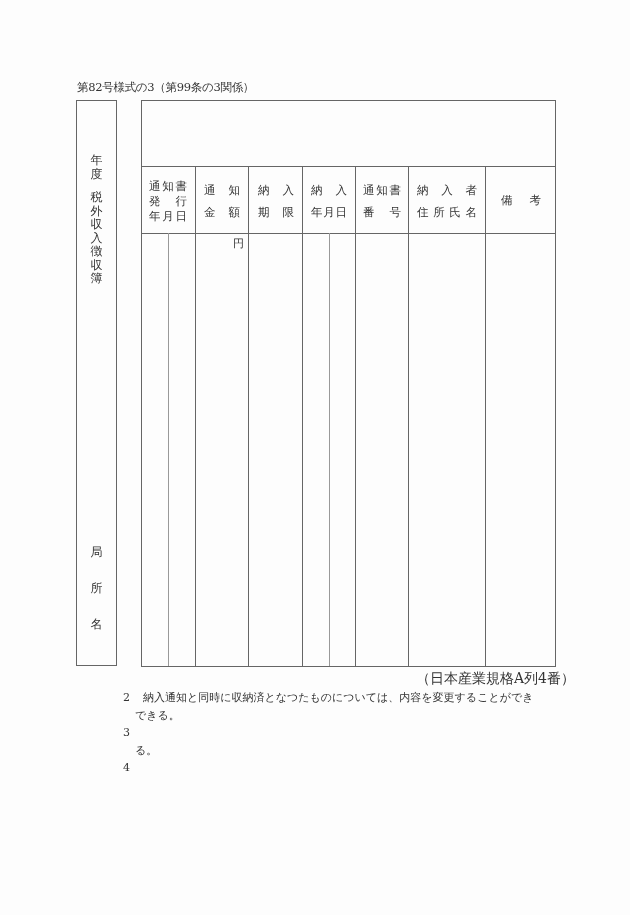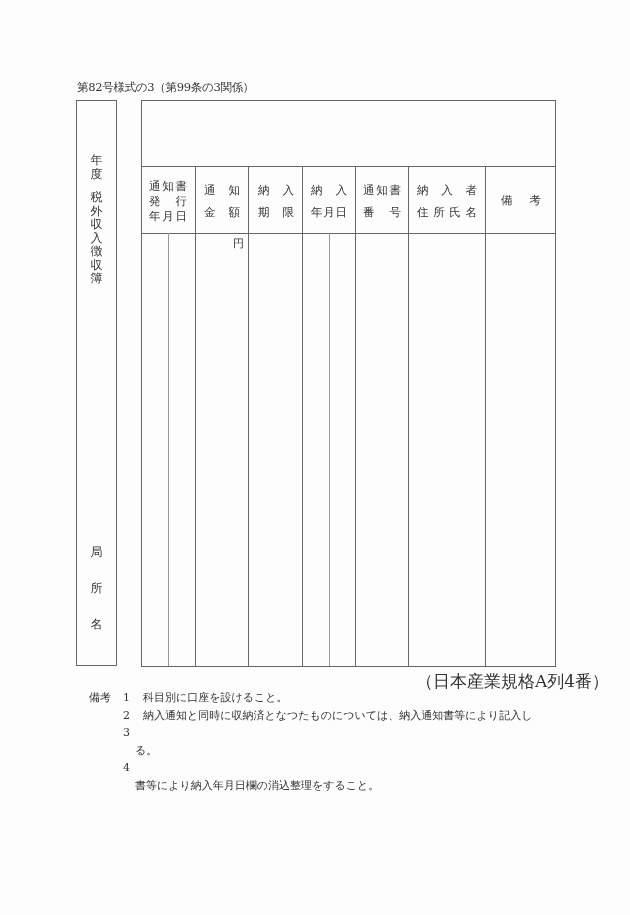--- a/index.html
+++ b/index.html
@@ -10,21 +10,21 @@
   .left-box { left: 76px; top: 100px; width: 41px; height: 566px; border: 1px solid #666; box-sizing: border-box; }
   .vtext { position: absolute; left: 0; width: 100%; text-align: center; font-size: 12px; line-height: 13.5px; }
   .vchar { display: block; }
   .main { left: 141px; top: 100px; width: 415px; height: 567px; border: 1.5px solid #666; box-sizing: border-box; }
   .hline { position: absolute; height: 0; border-top: 1.5px solid #666; }
   .vline { position: absolute; width: 0; border-left: 1.5px solid #666; }
   .vline.thin { border-left: 1px solid #999; }
   .hdr { position: absolute; font-size: 11.5px; line-height: 15px; text-align: center; white-space: nowrap; }
   .spread { display: flex; justify-content: space-between; }
   .yen { position: absolute; font-size: 11px; }
-  .std { left: 416px; top: 670px; font-size: 17px; white-space: nowrap; }
+  .std { left: 416px; top: 670px; font-size: 14px; white-space: nowrap; }
   .notes { left: 89px; top: 689px; width: 480px; font-size: 11px; line-height: 17.5px; }
   .note-row { display: flex; }
   .note-label { width: 34px; flex: none; }
   .note-num { width: 20px; flex: none; text-align: left; }
   .note-text { flex: 1; }
   .note-cont { padding-left: 46px; }
 </style>
 </head>
 <body>
 
@@ -143,32 +143,27 @@
       </div>
   </div>
 
   <div class="yen" style="left:91px; top:135px;">円</div>
 </div>
 
 <div class="abs std">（日本産業規格A列4番）</div>
 
 <div class="abs notes">
   <div class="note-row">
-    <span class="note-label">備考</span>
-    <span class="note-num">1</span>
-    <span class="note-text">科目別に口座を設けること。</span>
-  </div>
-  <div class="note-row">
     <span class="note-label"></span>
     <span class="note-num">2</span>
-    <span class="note-text">納入通知と同時に収納済となつたものについては、納入通知書等により記入し</span>
+    <span class="note-text">納入通知と同時に収納済となつたものについては、内容を変更することができ</span>
   </div>
+  <div class="note-cont">できる。</div>
   <div class="note-row">
     <span class="note-label"></span>
     <span class="note-num">3</span>
   </div>
   <div class="note-cont">る。</div>
   <div class="note-row">
     <span class="note-label"></span>
     <span class="note-num">4</span>
   </div>
-  <div class="note-cont">書等により納入年月日欄の消込整理をすること。</div>
 </div>
 
 </body></html>

